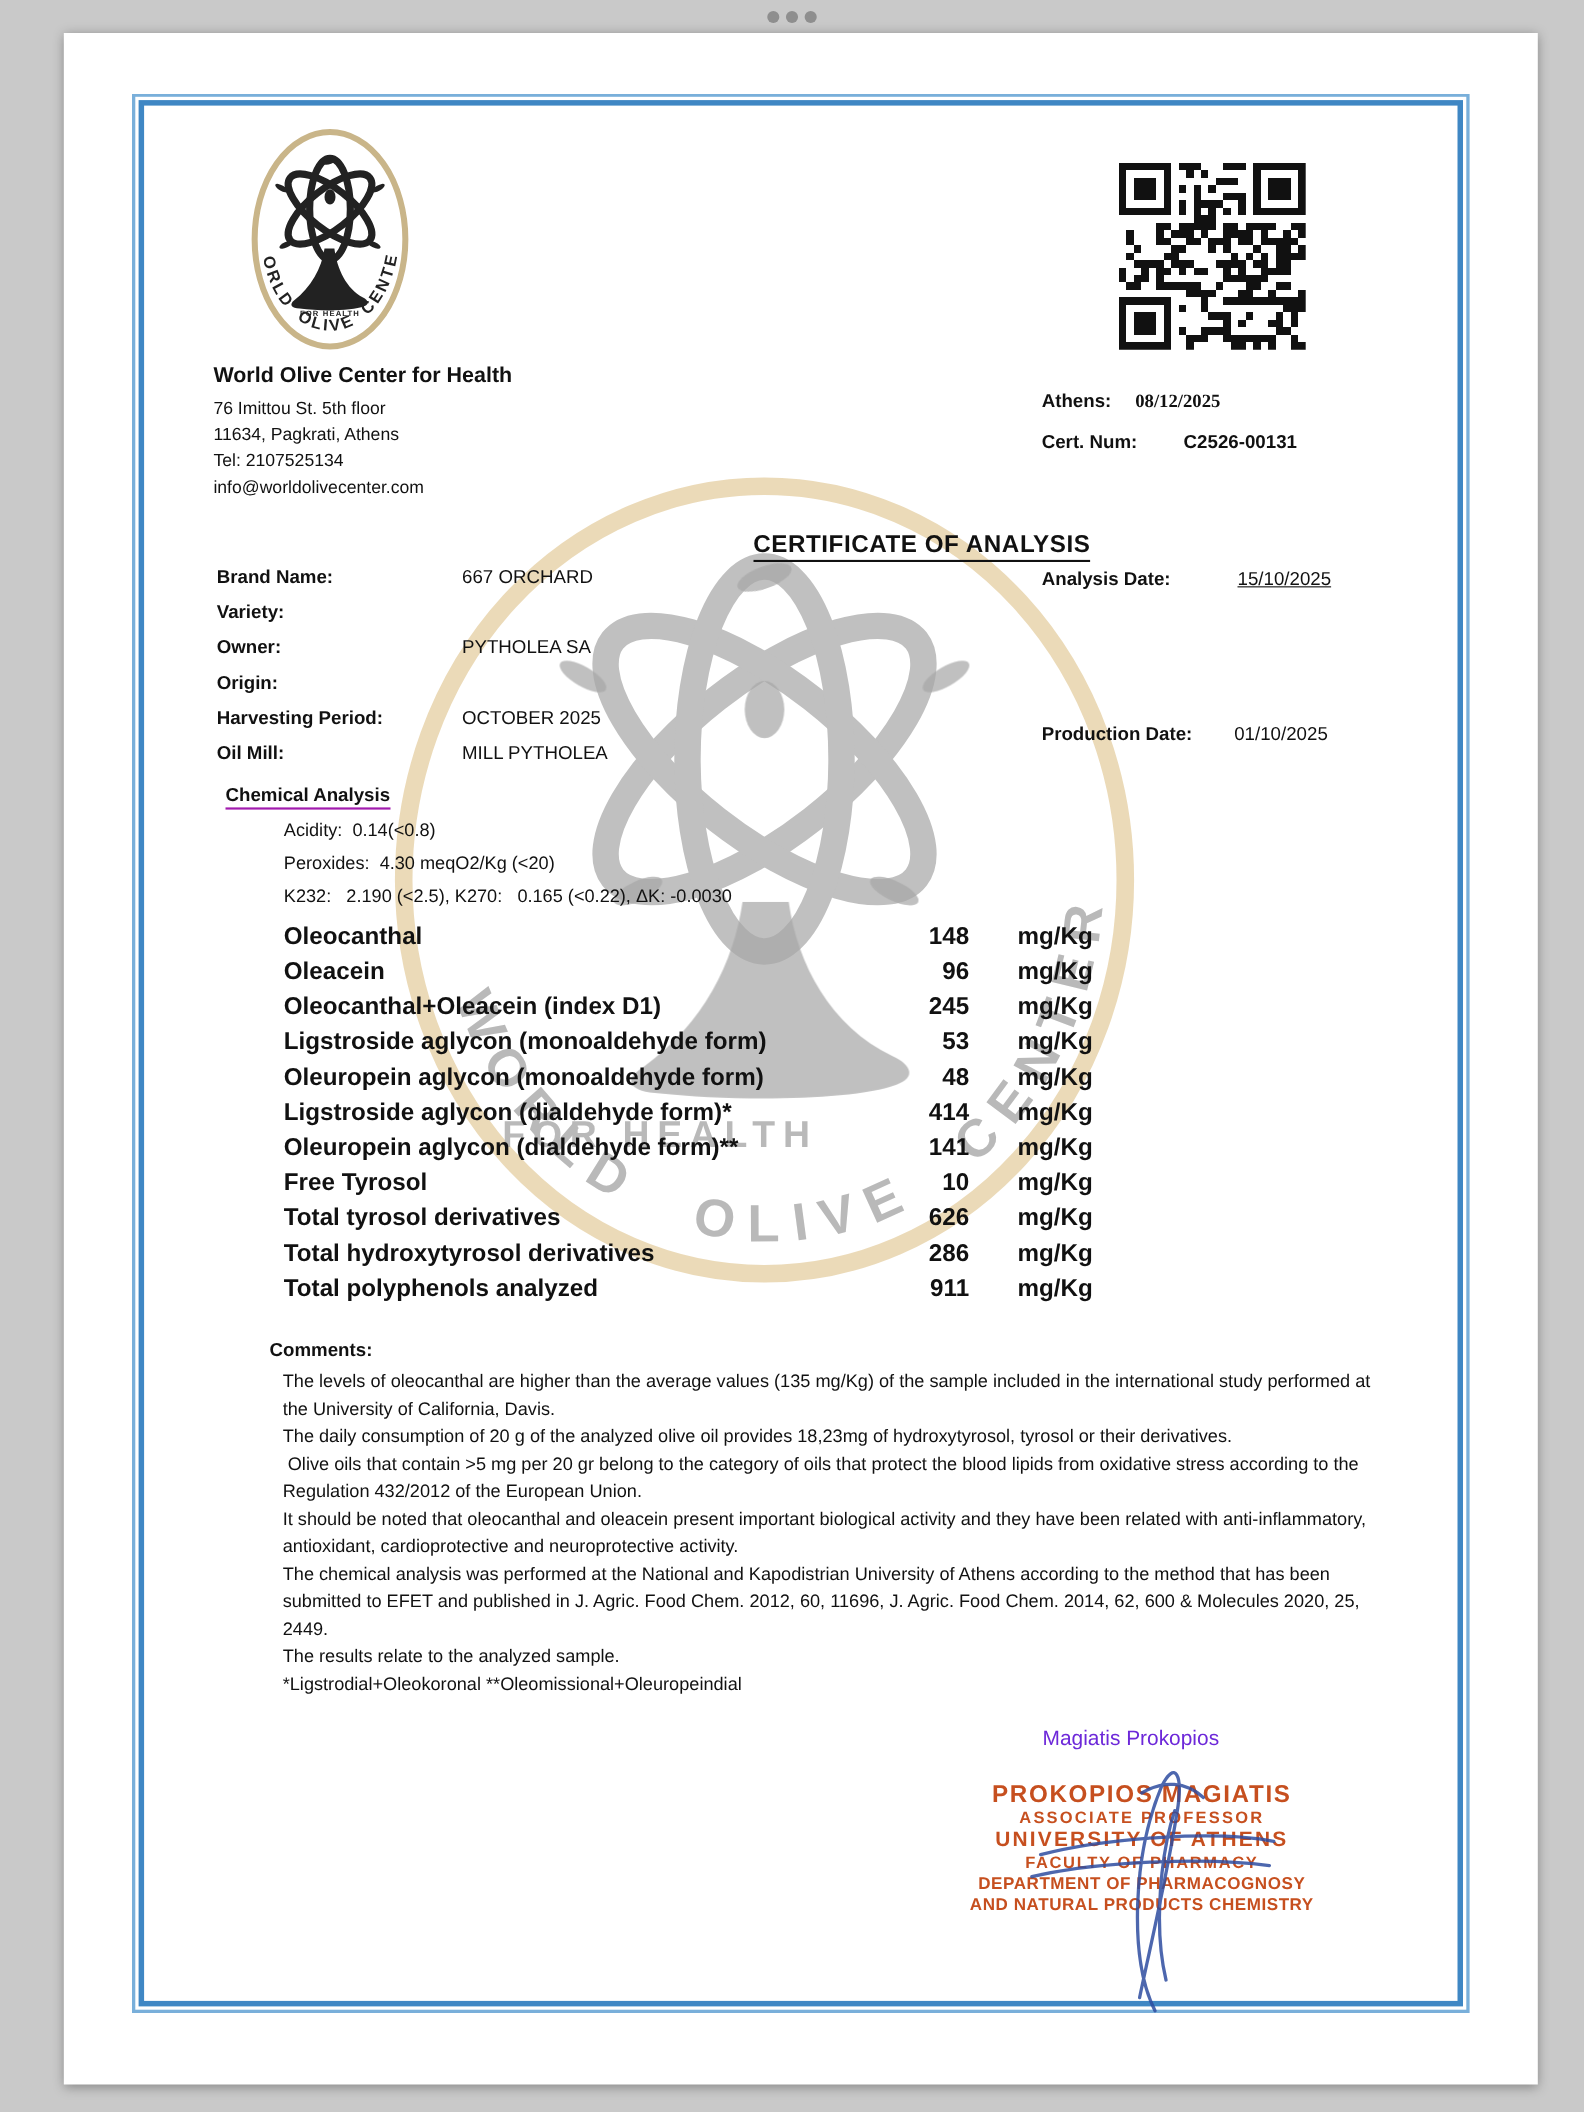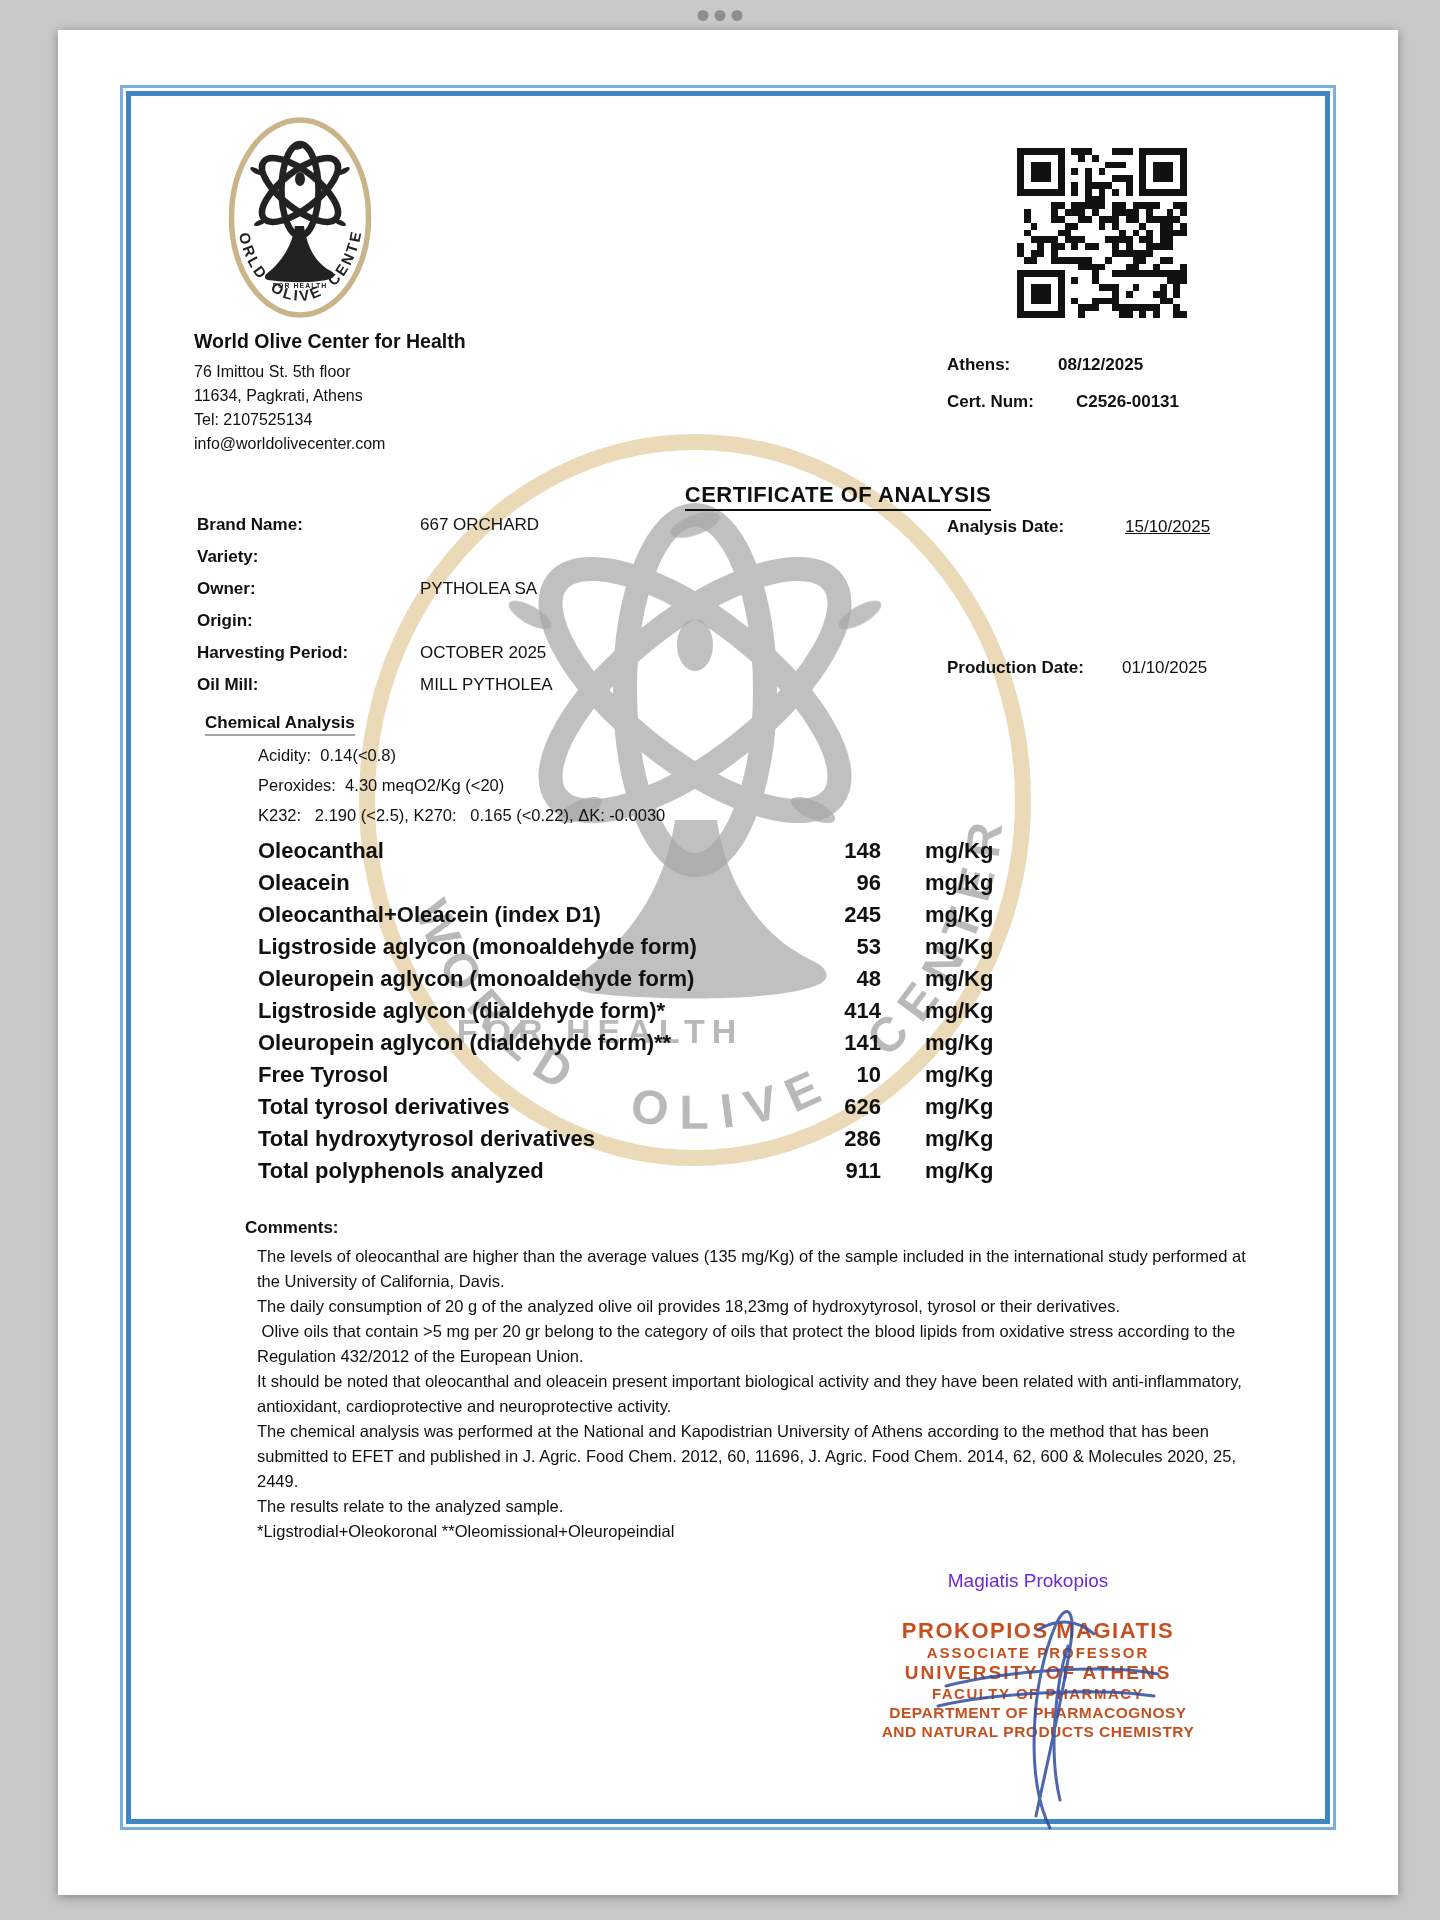--- a/index.html
+++ b/index.html
@@ -25,21 +25,21 @@
   .title-wrap{left:62px;top:452px;width:1436px;text-align:center;}
   .title-wrap span{display:inline-block;font-size:22px;font-weight:bold;letter-spacing:0.5px;
         border-bottom:2.5px solid #111;padding-bottom:1px;}
   
   .fields{left:139px;top:485px;width:600px;}
   .f-row{display:flex;height:32px;align-items:flex-start;}
   .f-label{width:223px;font-weight:bold;font-size:17px;}
   .f-value{font-size:17px;}
   
   .chem-head{left:147px;top:683px;}
-  .sec-head{font-size:17px;font-weight:bold;border-bottom:2px solid #a3a3a3;display:inline-block;padding-bottom:1px;}
+  .sec-head{font-size:17px;font-weight:bold;border-bottom:2px solid #a21caf;display:inline-block;padding-bottom:1px;}
   .chem-lines{left:200px;top:716px;font-size:16.5px;}
   .c-line{height:30px;}
   .chem-table{left:200px;top:808px;width:700px;}
   .t-row{position:relative;height:32px;font-size:22px;font-weight:bold;}
   .t-name{display:inline-block;}
   .t-value{position:absolute;left:477px;width:146px;text-align:right;}
   .t-unit{position:absolute;left:667px;}
   
   .comments-head{left:147px;top:1188px;}
   .comments-head b{font-size:17px;font-weight:bold;margin-left:40px;}
@@ -440,21 +440,21 @@
           <rect x="9" y="24" width="1" height="1"></rect>
           <rect x="15" y="24" width="1" height="1"></rect>
           <rect x="16" y="24" width="1" height="1"></rect>
           <rect x="18" y="24" width="1" height="1"></rect>
           <rect x="20" y="24" width="1" height="1"></rect>
           <rect x="23" y="24" width="1" height="1"></rect>
           <rect x="24" y="24" width="1" height="1"></rect>
         </svg></div>
 
     <div class="abs meta-label" style="left:889px;top:325px;">Athens:</div>
-    <div class="abs meta-value" style="left:1000px;top:325px;">08/12/2025</div>
+    <div class="abs meta-value" style="left:974px;top:325px;font-family:Liberation Serif, serif;">08/12/2025</div>
     <div class="abs meta-label" style="left:889px;top:362px;">Cert. Num:</div>
     <div class="abs meta-value" style="left:1018px;top:362px;">C2526-00131</div>
     <div class="abs meta-label" style="left:889px;top:487px;">Analysis Date:</div>
     <div class="abs meta-value v-reg" style="left:1067px;top:487px;text-decoration:underline;">15/10/2025</div>
     <div class="abs meta-label" style="left:889px;top:628px;">Production Date:</div>
     <div class="abs meta-value v-reg" style="left:1064px;top:628px;">01/10/2025</div>
 
     <div class="abs title-wrap">
       <span>CERTIFICATE OF ANALYSIS</span>
     </div>

